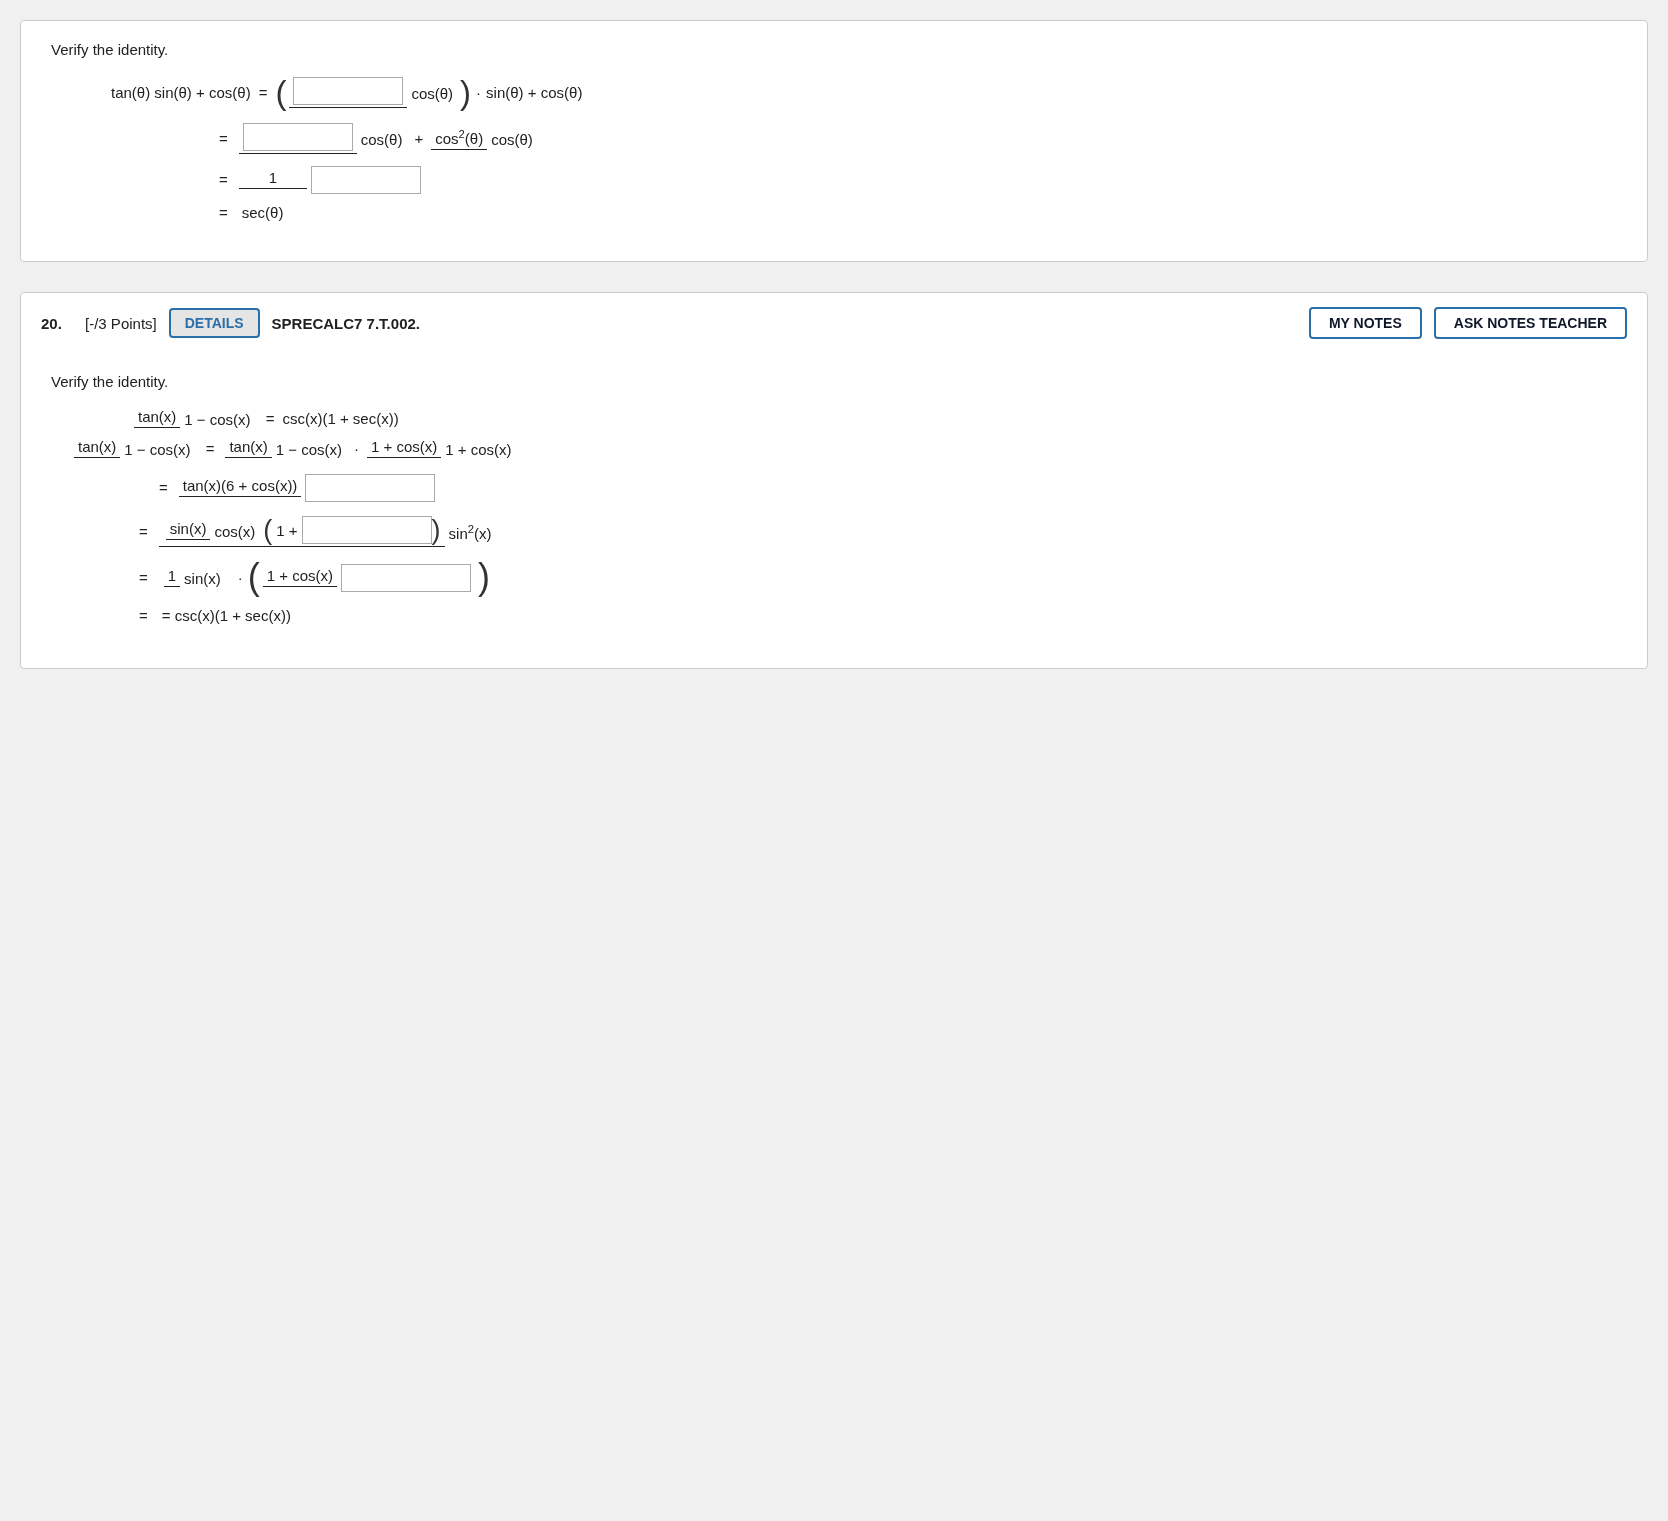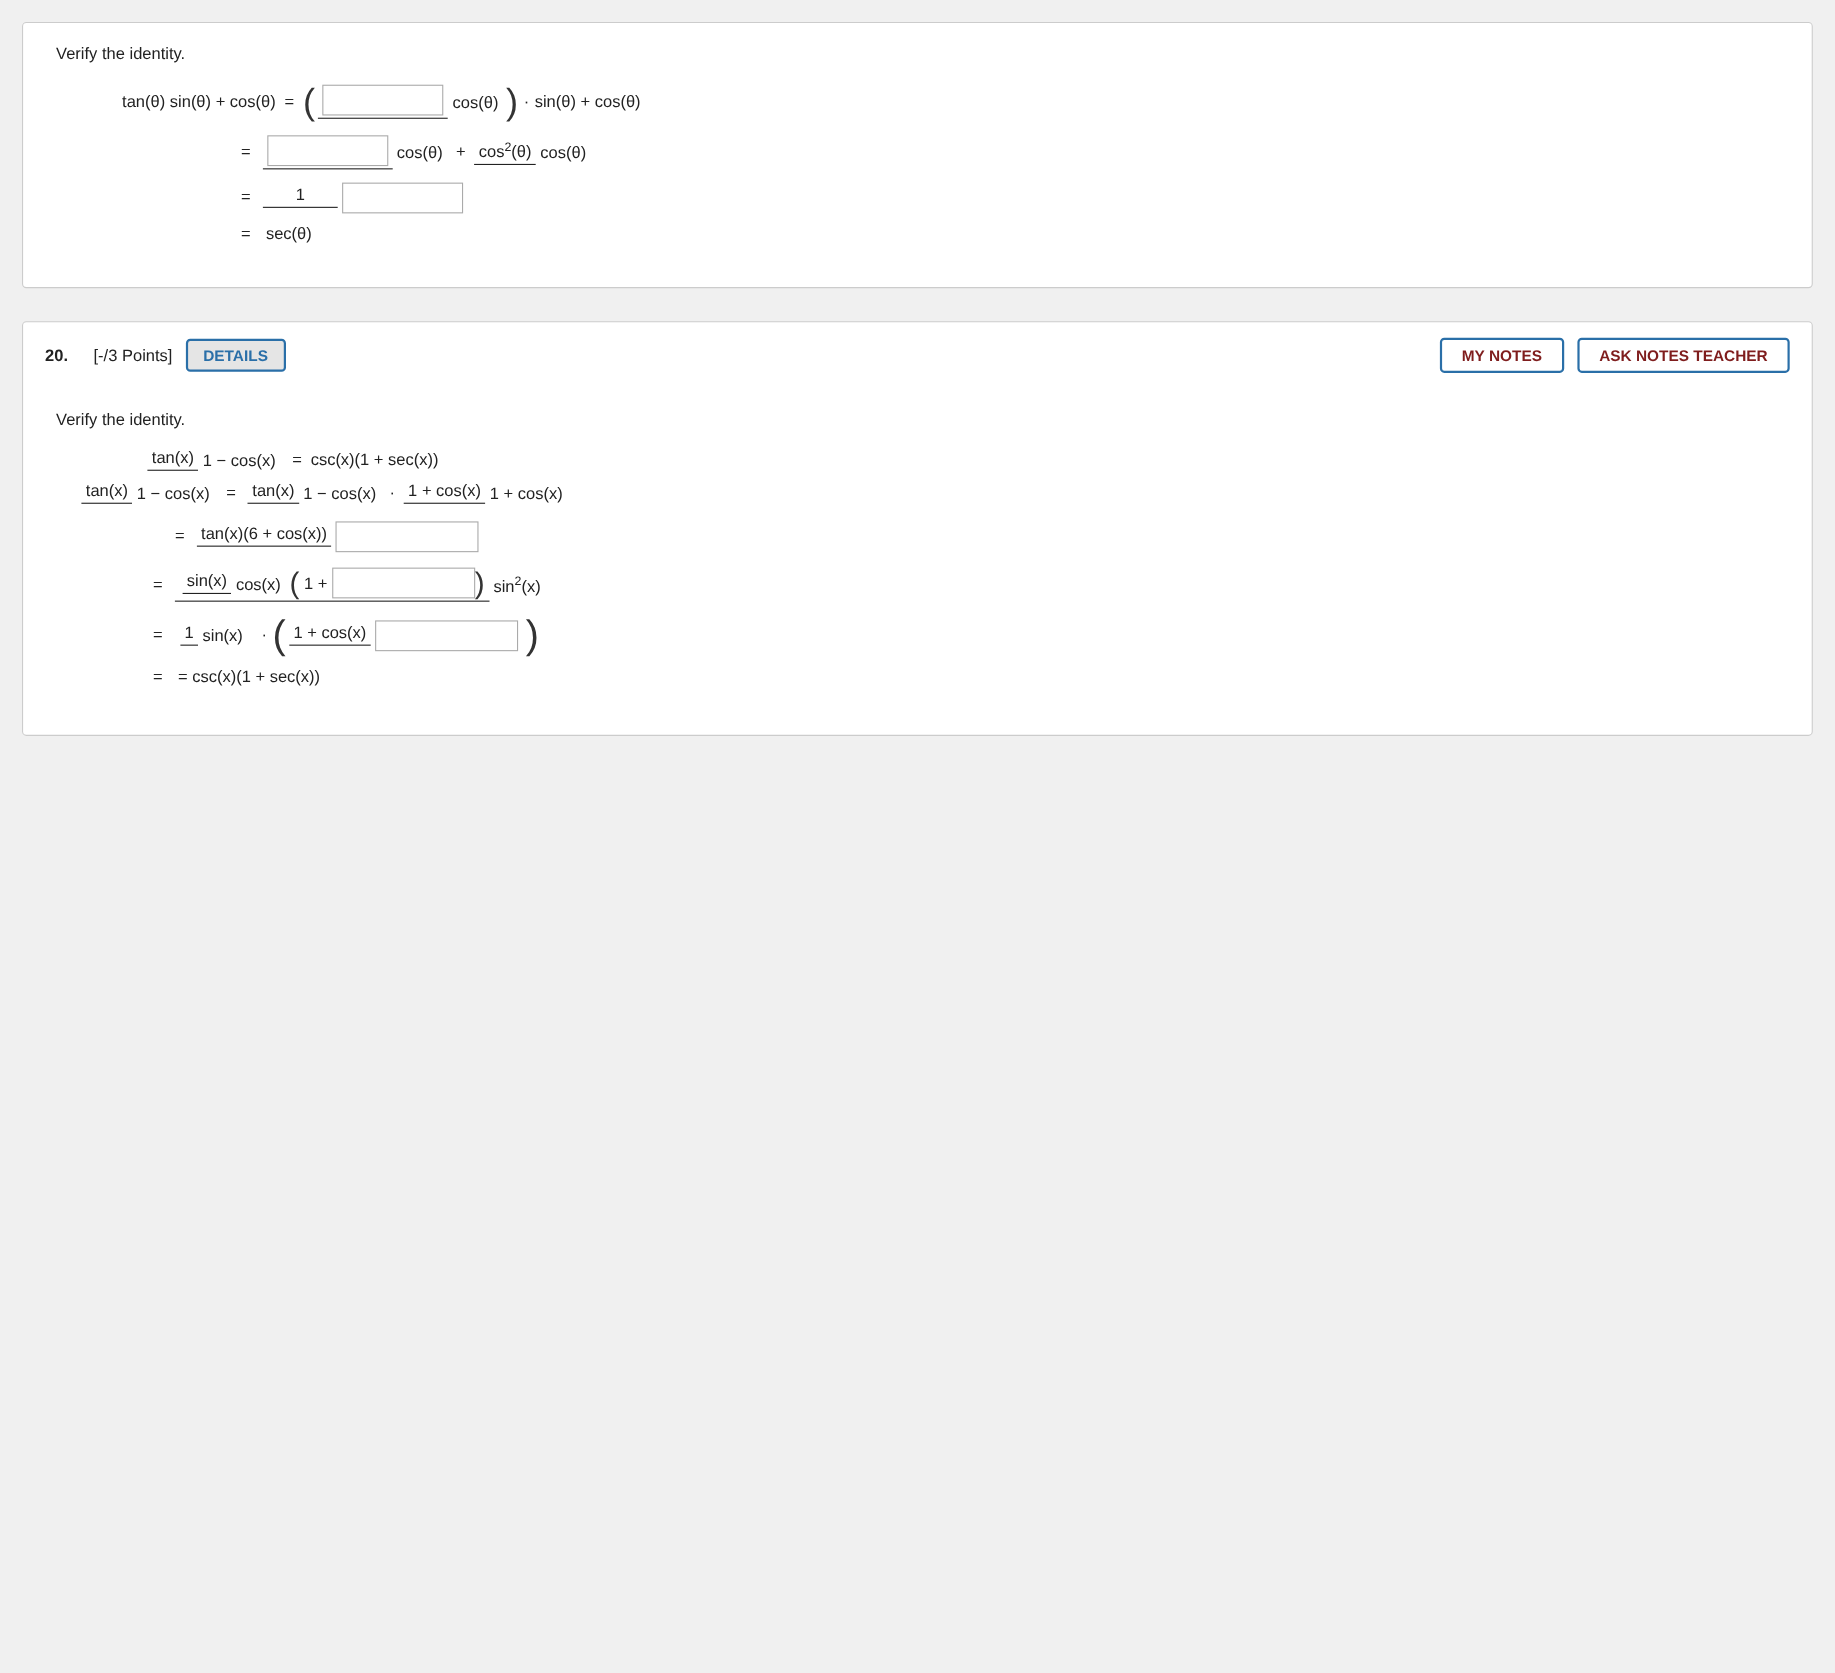--- a/index.html
+++ b/index.html
@@ -51,21 +51,21 @@
     }
 
     .right-buttons {
       display: flex;
       gap: 12px;
       margin-left: auto;
     }
 
     .outline-btn {
       border: 2px solid #2a6fa8;
-      color: #7f1d1d;
+      color: #0f172a;
       background: #fff;
       padding: 6px 18px;
       border-radius: 4px;
       font-weight: bold;
       font-size: 14px;
       cursor: pointer;
       white-space: nowrap;
     }
 
     .problem-body {
@@ -274,20 +274,21 @@
 </div>
 
 <div class="problem-card">
 
   <div class="problem-header">
     <span class="problem-number">
       <span>20.</span>
       <span style="font-weight:normal; margin-left:19px;">[-/3 Points]</span>
     </span>
     <button class="details-btn">DETAILS</button>
+    <span class="problem-code">SPRECALC7 7.T.002.</span>
     <div class="right-buttons">
       <button class="outline-btn">MY NOTES</button>
       <button class="outline-btn">ASK NOTES TEACHER</button>
     </div>
   </div>
 
   <div class="problem-body">
     <div class="verify-label">Verify the identity.</div>
 
     <div class="p20-given">

